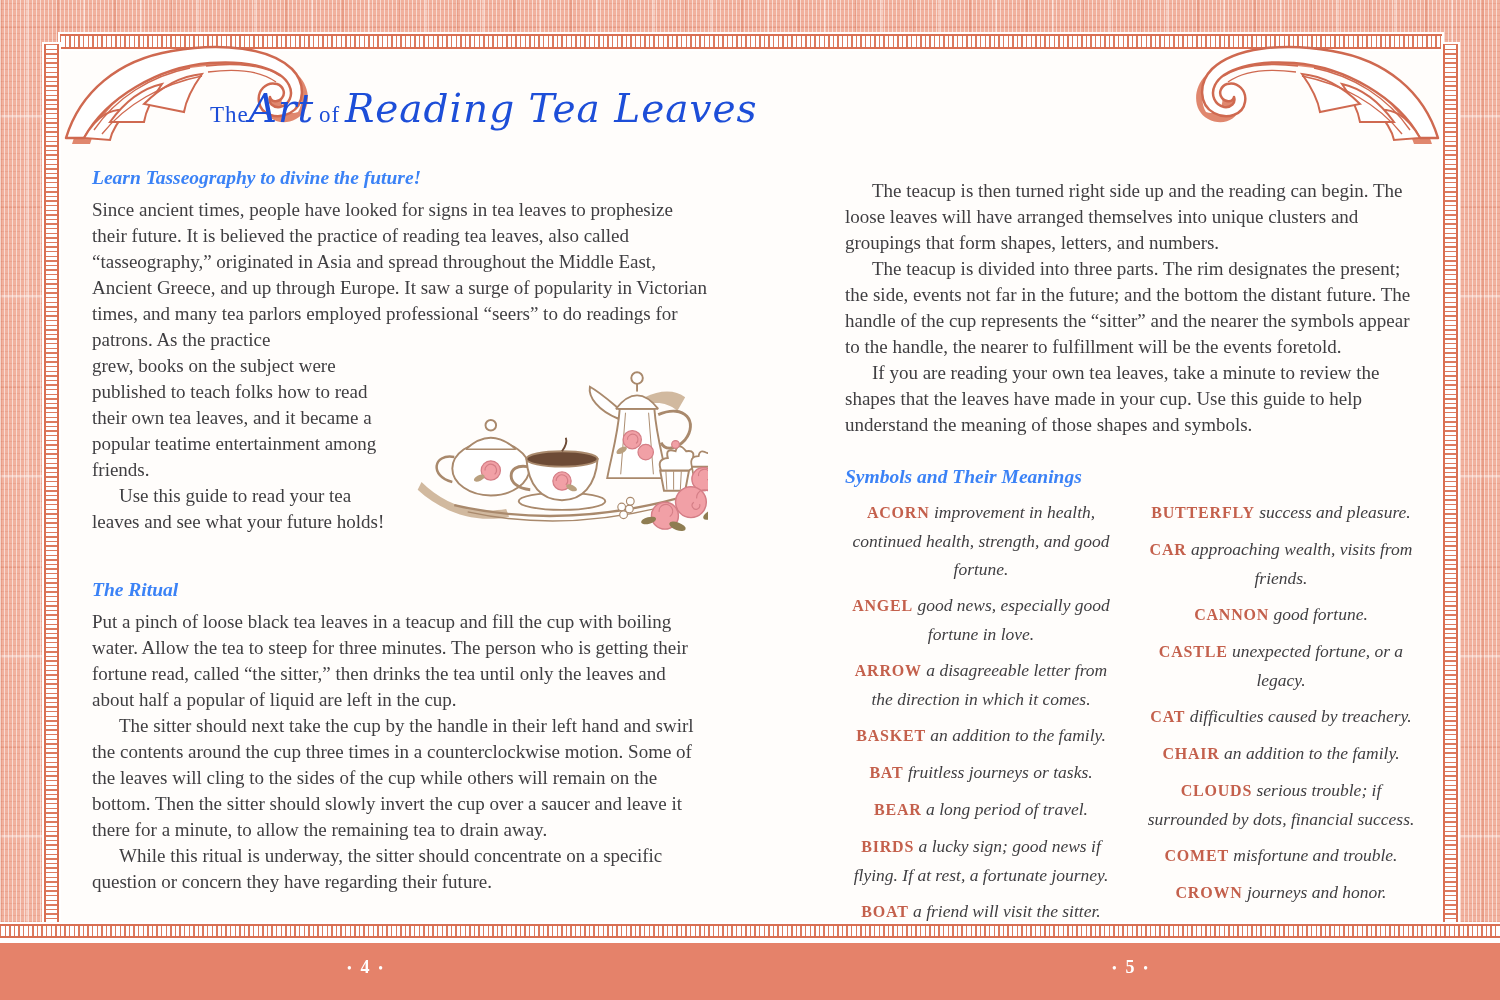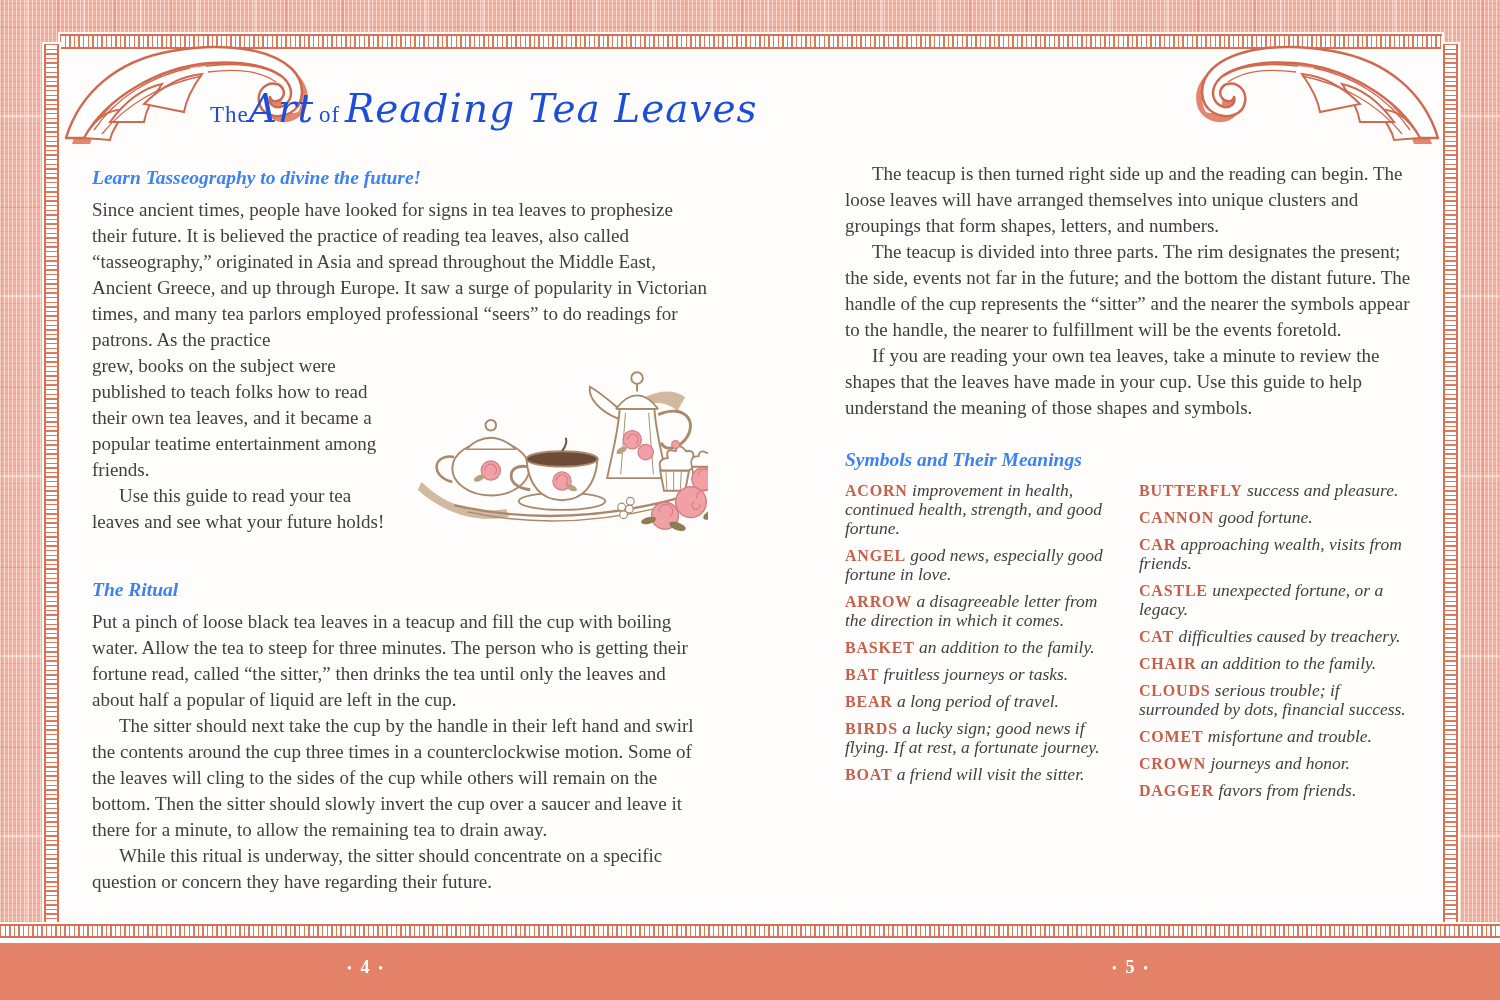--- a/index.html
+++ b/index.html
@@ -41,37 +41,37 @@
   .pagenum .dot{font-size:12px;line-height:1;}
 
   
   .flourish{position:absolute;top:26px;width:268px;height:122px;}
   .flourish.fl-left{left:58px;}
   .flourish.fl-right{left:1178px;transform:scaleX(-1);}
 
   
   .col{position:absolute;color:#3f3e41;font-size:19px;line-height:26px;}
   .left-col{left:92px;top:96px;width:616px;}
-  .right-col{left:845px;top:161px;width:578px;}
+  .right-col{left:845px;top:178px;width:578px;}
   p{margin:0;}
   .indent{text-indent:27px;}
   .sect-head{font-weight:bold;font-style:italic;font-size:19.5px;color:#3b82f6;margin:16px 0 6px 0;}
   .ritual-head{clear:both;padding-top:26px;}
 
   .title{margin:0 0 36px 0;padding-left:118px;color:#1d4ed8;white-space:nowrap;}
   .t-sm{font-size:23px;letter-spacing:1px;}
   .t-script{font-family:"DejaVu Serif",serif;font-style:italic;font-size:39px;letter-spacing:1px;}
 
   .illo{float:right;width:292px;height:178px;margin:2px 0 4px 14px;}
 
   .symbols-head{margin-top:26px;}
   .sym-cols{display:flex;gap:22px;margin-top:8px;}
   .sym-col1{width:272px;}
   .sym-col2{width:284px;}
-  .entry{margin:0 0 8px 0;font-size:17.5px;line-height:19px;}
+  .entry{margin:0 0 8px 0;font-size:17.5px;line-height:28px;text-align:center;}
   .term{font-weight:bold;font-style:normal;font-size:16px;letter-spacing:.8px;color:#c4604c;}
   .def{font-style:italic;color:#3f3e41;}
 </style>
 </head>
 <body>
 
 <div class="stage">
 
   <div class="bg"></div>
   <div class="paper"></div>
@@ -218,22 +218,22 @@
         <p class="entry"><span class="term">ANGEL</span> <span class="def">good news, especially good fortune in love.</span></p>
         <p class="entry"><span class="term">ARROW</span> <span class="def">a disagreeable letter from the direction in which it comes.</span></p>
         <p class="entry"><span class="term">BASKET</span> <span class="def">an addition to the family.</span></p>
         <p class="entry"><span class="term">BAT</span> <span class="def">fruitless journeys or tasks.</span></p>
         <p class="entry"><span class="term">BEAR</span> <span class="def">a long period of travel.</span></p>
         <p class="entry"><span class="term">BIRDS</span> <span class="def">a lucky sign; good news if flying. If at rest, a fortunate journey.</span></p>
         <p class="entry"><span class="term">BOAT</span> <span class="def">a friend will visit the sitter.</span></p>
       </div>
       <div class="sym-col2">
         <p class="entry"><span class="term">BUTTERFLY</span> <span class="def">success and pleasure.</span></p>
+        <p class="entry"><span class="term">CAR</span> <span class="def">approaching wealth, visits from friends.</span></p>
         <p class="entry"><span class="term">CANNON</span> <span class="def">good fortune.</span></p>
-        <p class="entry"><span class="term">CAR</span> <span class="def">approaching wealth, visits from friends.</span></p>
         <p class="entry"><span class="term">CASTLE</span> <span class="def">unexpected fortune, or a legacy.</span></p>
         <p class="entry"><span class="term">CAT</span> <span class="def">difficulties caused by treachery.</span></p>
         <p class="entry"><span class="term">CHAIR</span> <span class="def">an addition to the family.</span></p>
         <p class="entry"><span class="term">CLOUDS</span> <span class="def">serious trouble; if surrounded by dots, financial success.</span></p>
         <p class="entry"><span class="term">COMET</span> <span class="def">misfortune and trouble.</span></p>
         <p class="entry"><span class="term">CROWN</span> <span class="def">journeys and honor.</span></p>
         <p class="entry"><span class="term">DAGGER</span> <span class="def">favors from friends.</span></p>
       </div>
     </div>
   </div>

